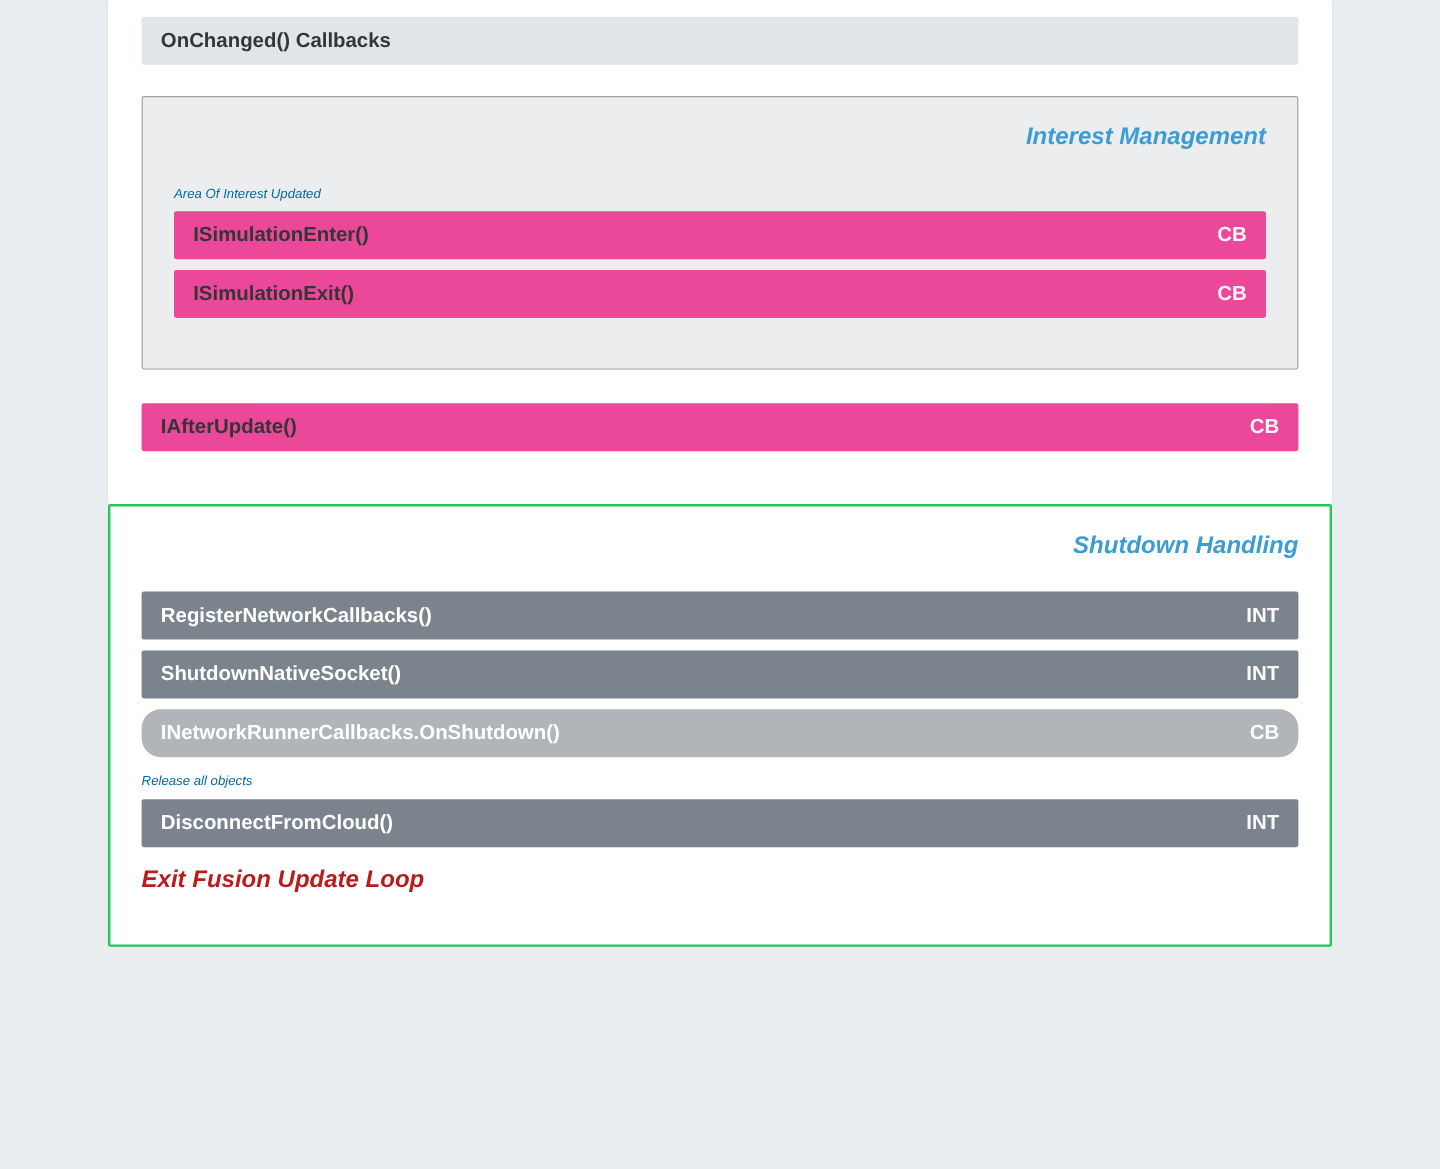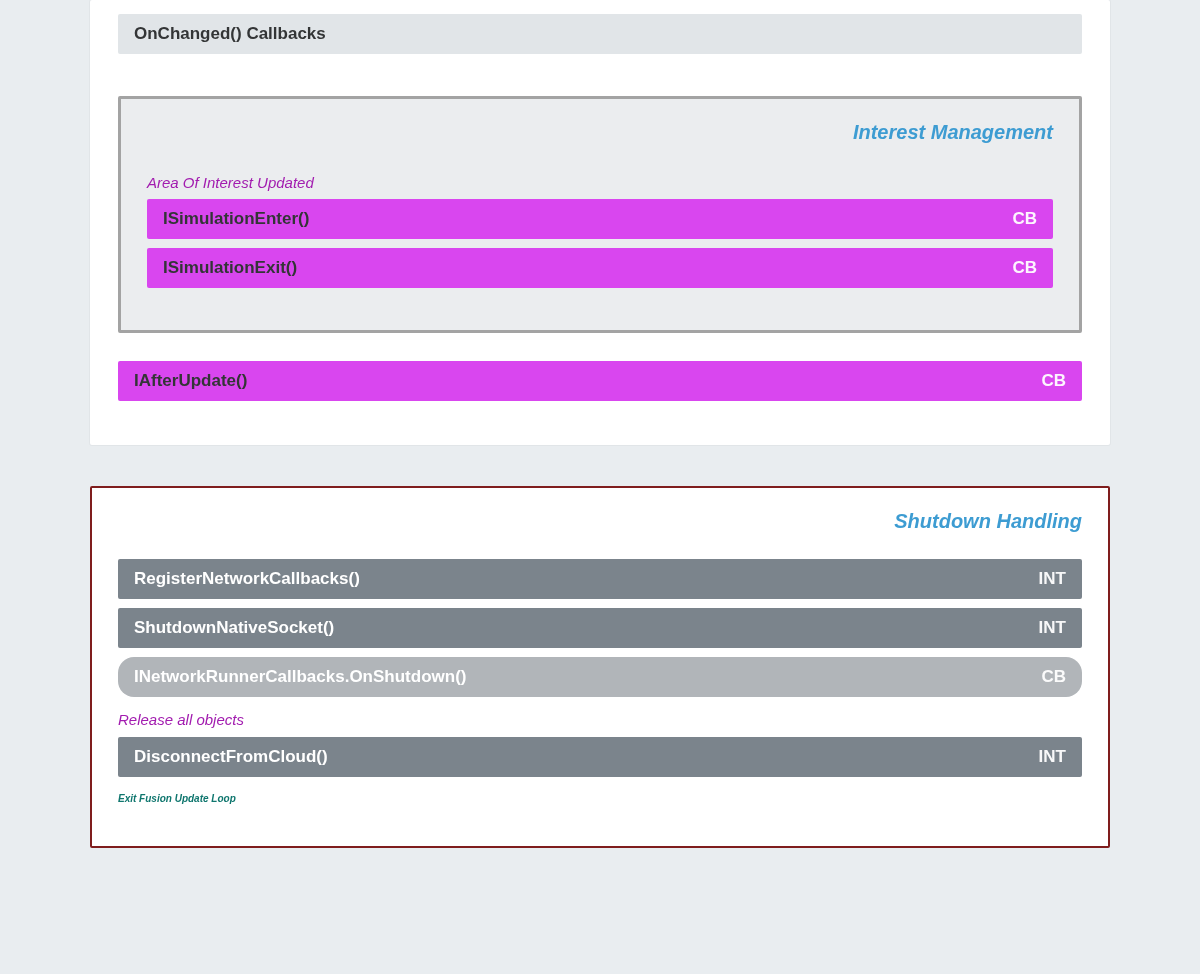--- a/index.html
+++ b/index.html
@@ -28,91 +28,90 @@
     background: #ffffff;
     border-radius: 2px;
     padding: 14px 28px 44px 28px;
     box-sizing: border-box;
     box-shadow: 0 0 0 1px rgba(0,0,0,0.03);
   }
 
   
   .sub-panel {
     background: #ebedef;
-    border: 3px solid #a3a3a3;
+    border: 1px solid #a3a3a3;
     border-radius: 2px;
-    margin-top: 42px;
+    margin-top: 26px;
     padding: 22px 26px 42px 26px;
   }
 
   .section-title {
     font-style: italic;
     font-weight: 600;
     color: #3d9cd2;
     font-size: 20px;
     text-align: right;
     margin-bottom: 30px;
   }
 
   .note {
     font-style: italic;
-    color: #a21caf;
-    font-size: 15px;
+    color: #0369a1;
+    font-size: 11px;
     margin: 0 0 8px 0;
   }
 
   .note-strong {
     font-style: italic;
     font-weight: 700;
-    color: #0f766e;
-    font-size: 10px;
+    color: #b91c1c;
+    font-size: 20px;
     margin: 16px 0 0 0;
   }
 
   .bar {
     display: flex;
     justify-content: space-between;
     align-items: center;
     border-radius: 2px;
     padding: 10px 16px;
     margin: 9px 0 0 0;
     font-size: 17px;
     font-weight: 600;
   }
   .bar:first-child { margin-top: 0; }
   .bar .badge {
     font-weight: 700;
     opacity: 0.95;
   }
 
-  .bar.light { background: #d946ef; color: #333536; }
+  .bar.light { background: #ec4899; color: #333536; }
   .bar.light .badge { color: #ffffff; }
 
   .bar.header-light { background: #e1e5e8; color: #333536; }
 
   .bar.dark  { background: #7b848c; color: #ffffff; text-align: right; }
   .bar.dark .badge { color: #ffffff; }
 
   .bar.medium { background: #b1b5b9; color: #ffffff; border-radius: 16px; }
   .bar.medium .badge { color: #ffffff; }
 
   .below-note {
     font-style: italic;
     color: #5f666c;
     font-size: 15px;
     margin: 32px 0 4px 4px;
   }
 
   .shutdown-block {
     background: #ffffff;
-    border: 2px solid #7f1d1d;
+    border: 2px solid #22c55e;
     border-radius: 2px;
     padding: 22px 26px 42px 26px;
     box-sizing: border-box;
-    margin-top: 41px;
   }
   .shutdown-block .section-title { margin-bottom: 26px; }
 
   .after-update-wrap { margin-top: 28px; }
   .bars-stack { margin-top: 4px; }
   .bars-stack .bar:first-of-type { margin-top: 0; }
 </style>
 </head>
 <body>
 

